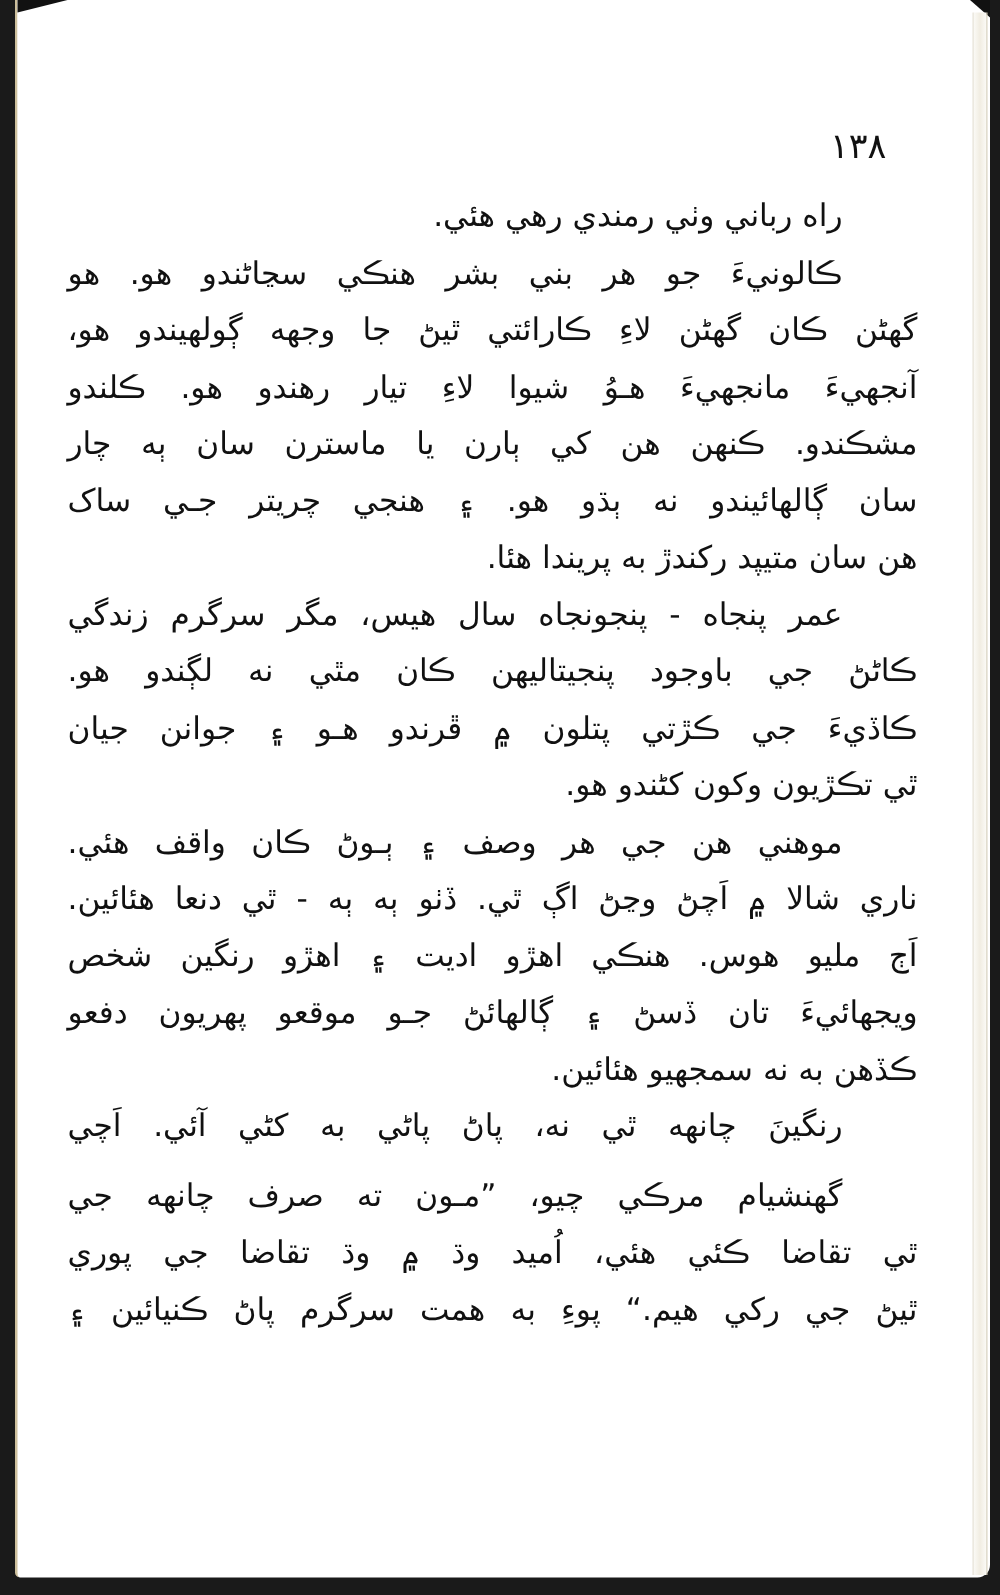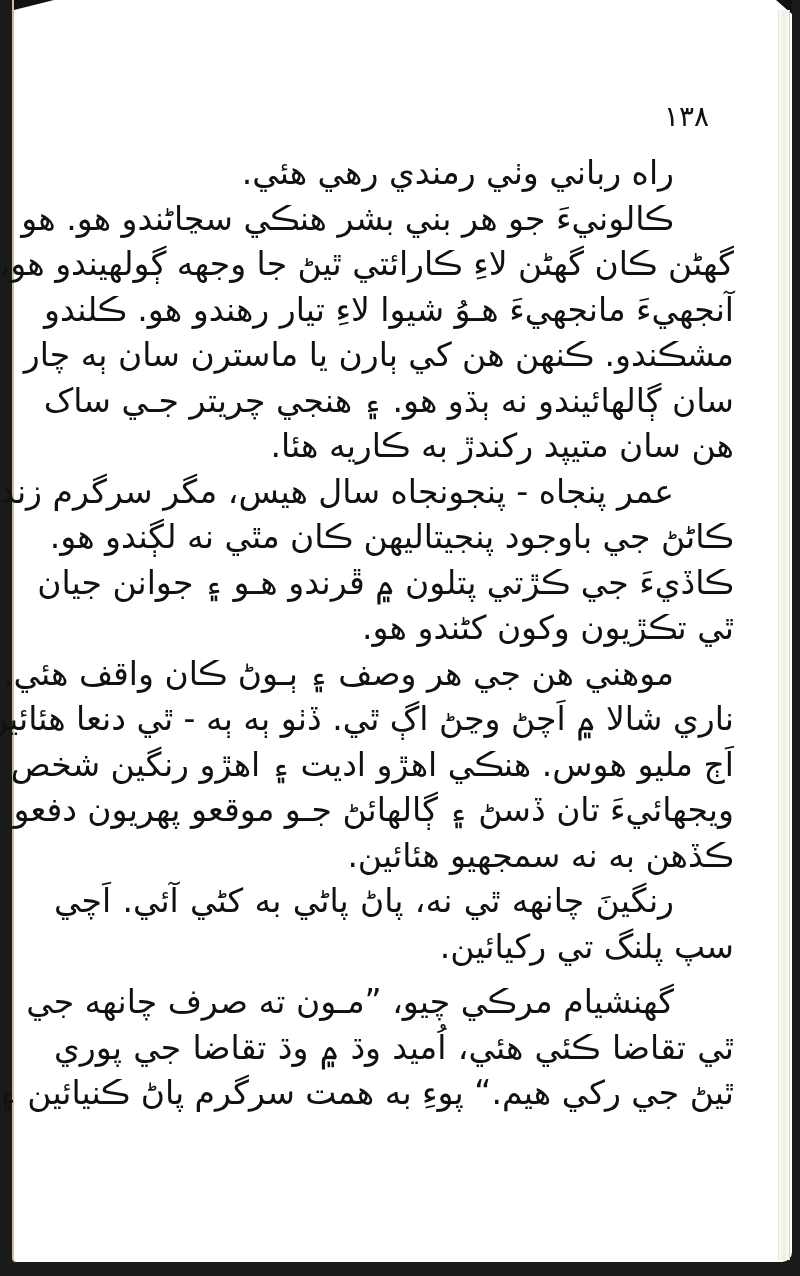--- a/index.html
+++ b/index.html
@@ -61,21 +61,21 @@
       color: #111;
       direction: rtl;
     }
     .text-block {
       position: absolute;
       left: 40px;
       top: 150px;
       width: 680px;
       direction: rtl;
       font-family: "DejaVu Sans", sans-serif;
-      font-size: 33px;
+      font-size: 25px;
       line-height: 45.5px;
       color: #111;
       text-align: justify;
     }
     .line {
       display: block;
       white-space: nowrap;
       text-align-last: justify;
       text-align: justify;
     }
@@ -102,35 +102,34 @@
 
   <div class="text-block">
 
     <span class="line short indent">راه رباني وٺي رمندي رهي هئي.</span>
 
     <span class="line indent">ڪالونيءَ جو هر بني بشر هنڪي سڃاڻندو هو. هو</span>
     <span class="line">گهڻن ڪان گهڻن لاءِ ڪارائتي ٿيڻ جا وجهه ڳولهيندو هو،</span>
     <span class="line">آنجهيءَ مانجهيءَ هـوُ شيوا لاءِ تيار رهندو هو. ڪلندو</span>
     <span class="line">مشڪندو. ڪنهن هن کي ٻارن يا ماسترن سان ٻه چار</span>
     <span class="line">سان ڳالهائيندو نه ٻڌو هو. ۽ هنجي چريتر جـي ساک</span>
-    <span class="line short">هن سان متيپد رکندڙ به ڪاريه هئا.</span>
+    <span class="line short">هن سان متيپد رکندڙ به پريندا هئا.</span>
 
     <span class="line indent">عمر پنجاه - پنجونجاه سال هيس، مگر سرگرم زندگي</span>
     <span class="line">ڪاڻڻ جي باوجود پنجيتاليهن ڪان مٿي نه لڳندو هو.</span>
     <span class="line">ڪاڏيءَ جي ڪڙتي پتلون ۾ ڦرندو هـو ۽ جوانن جيان</span>
     <span class="line short">ٿي تڪڙيون وکون کڻندو هو.</span>
 
     <span class="line indent">موهني هن جي هر وصف ۽ ٻـوڻ ڪان واقف هئي.</span>
     <span class="line">ناري شالا ۾ اَچڻ وڃڻ اڳ ٿي. ڏٺو ٻه ٻه - ٿي دنعا هئائين.</span>
     <span class="line">اَڄ مليو هوس. هنڪي اهڙو اديت ۽ اهڙو رنگين شخص</span>
     <span class="line">ويجهائيءَ تان ڏسڻ ۽ ڳالهائڻ جـو موقعو پهريون دفعو</span>
     <span class="line short">ڪڏهن به نه سمجهيو هئائين.</span>
 
     <span class="line indent">رنگينَ چانهه ٿي نه، پاڻ پاڻي به کڻي آئي. اَچي</span>
-    <span class="line short">سپ پلنگ تي رکيائين.</span>
 
     <span class="para-gap"></span>
 
     <span class="line indent">گهنشيام مرڪي چيو، ”مـون ته صرف چانهه جي</span>
     <span class="line">ٿي تقاضا ڪئي هئي، اُميد وڌ ۾ وڌ تقاضا جي پوري</span>
     <span class="line">ٿيڻ جي رکي هيم.“ پوءِ به همت سرگرم پاڻ ڪنيائين ۽</span>
   </div>
 </div>
 
 </body></html>

